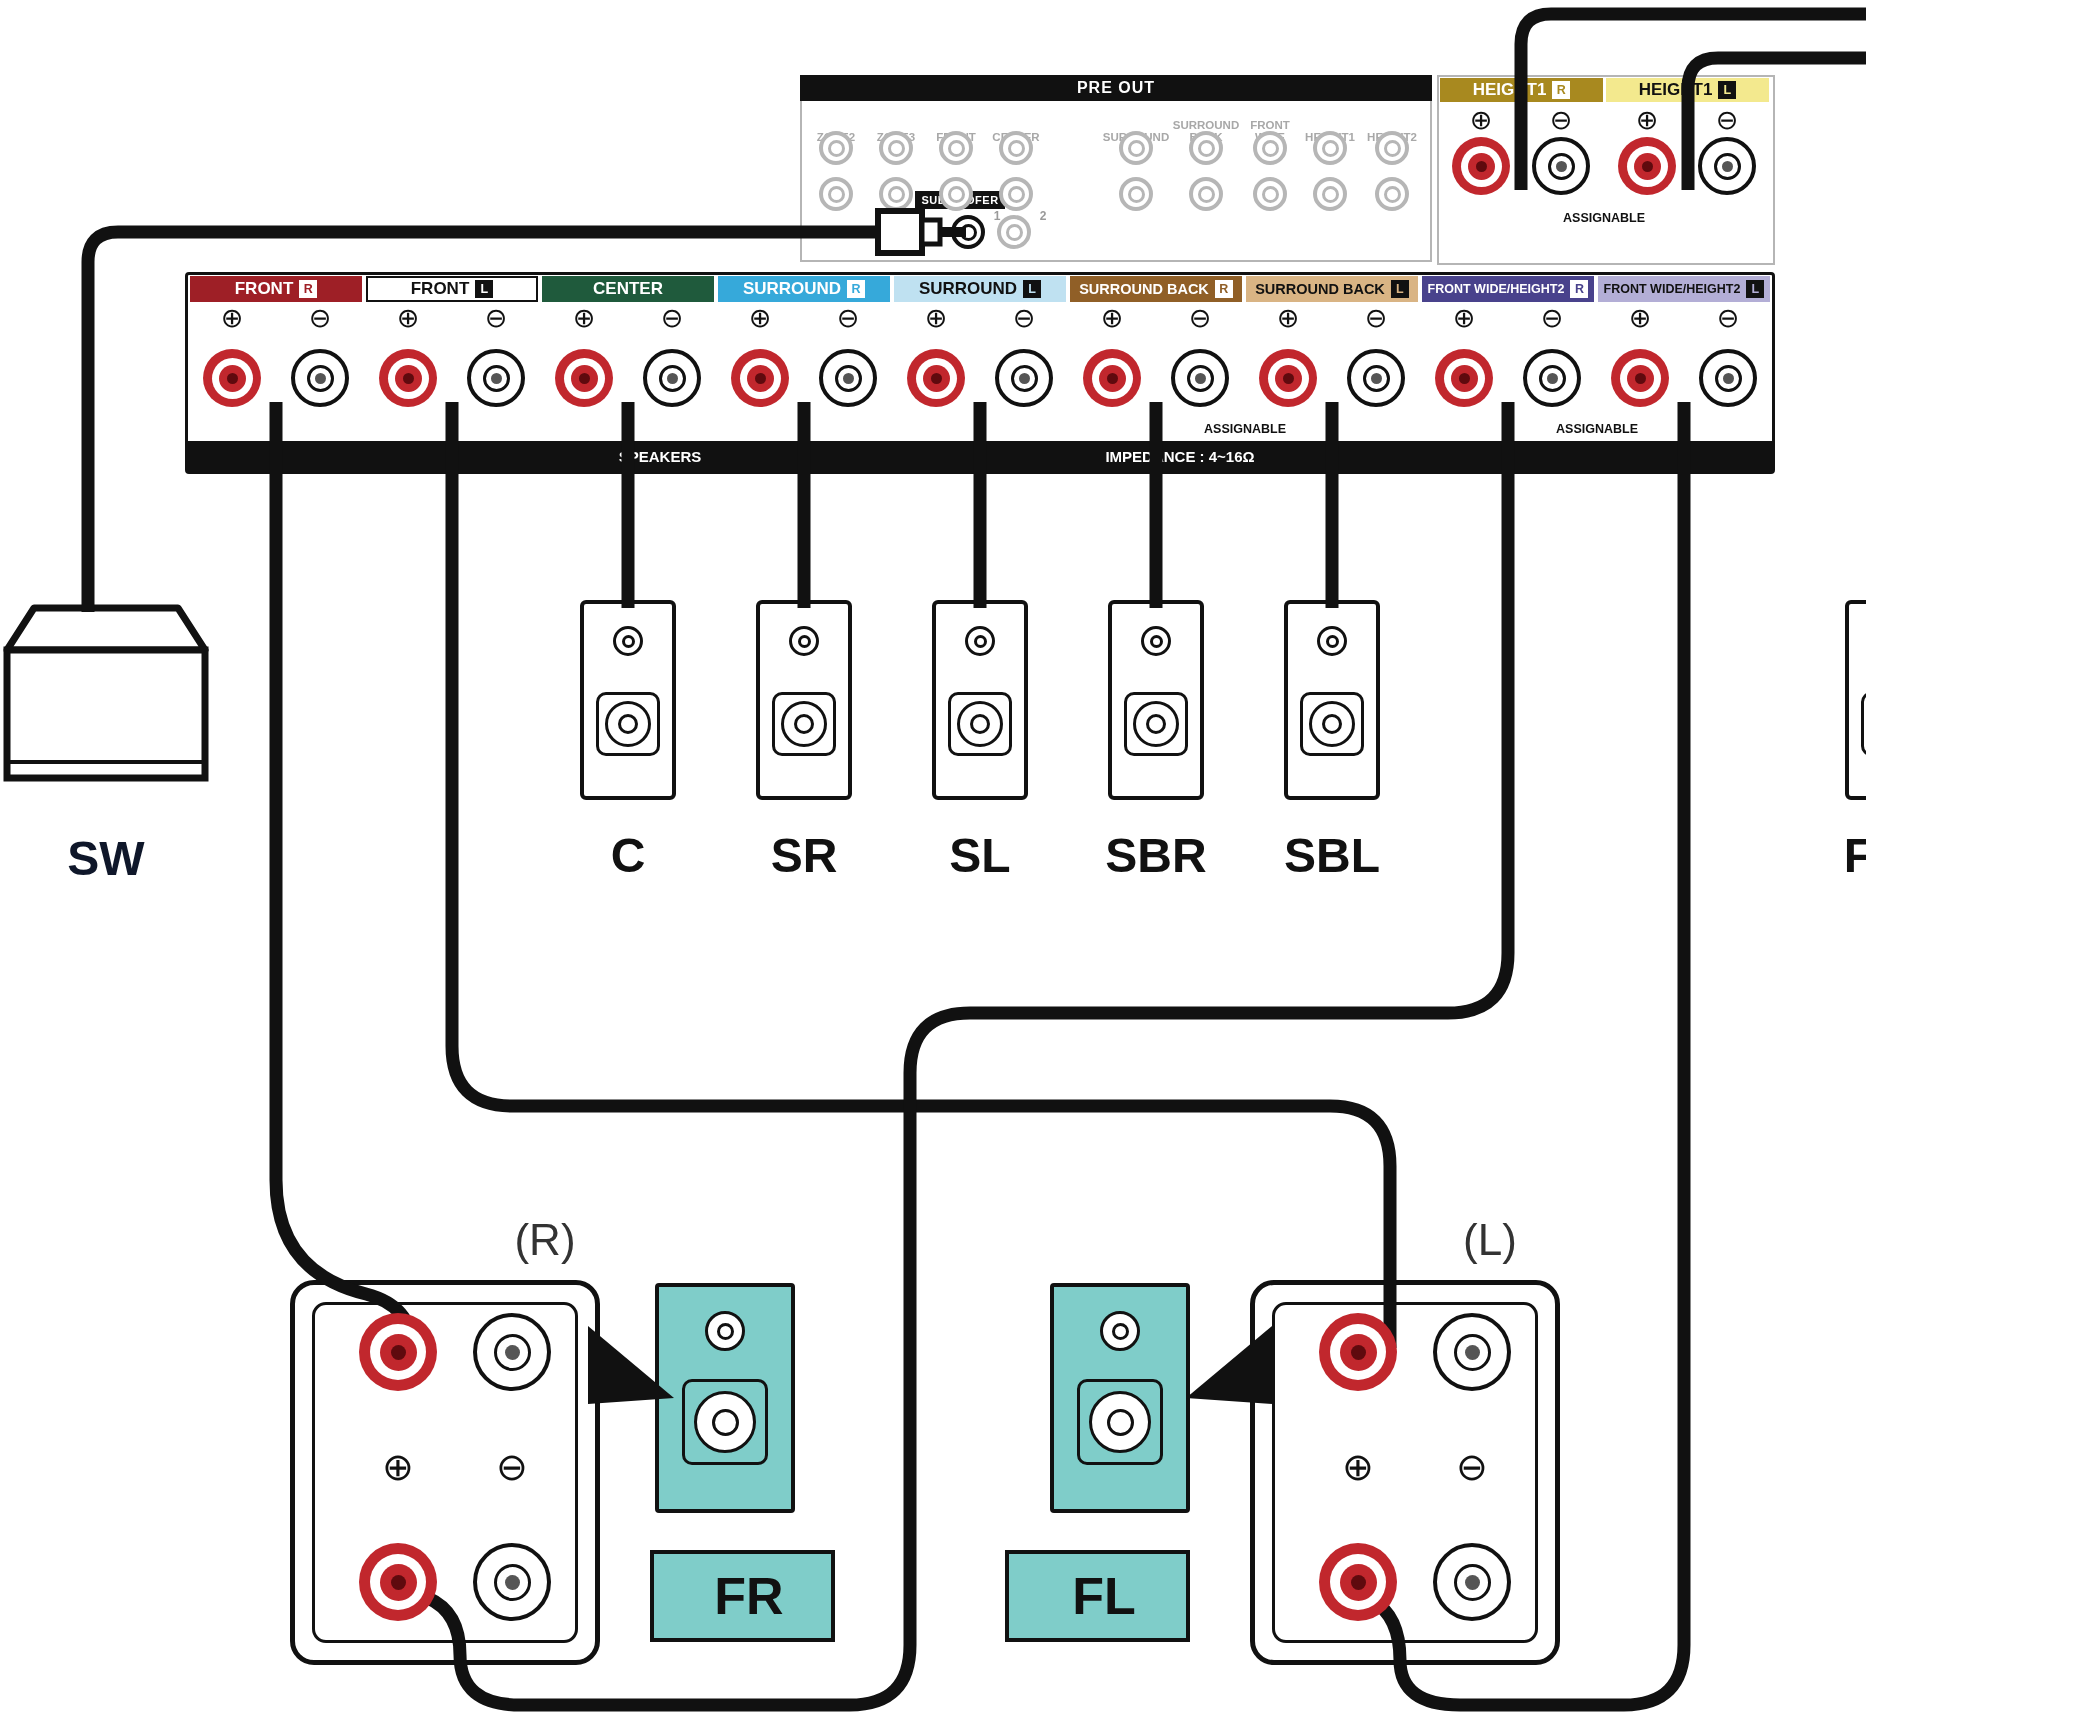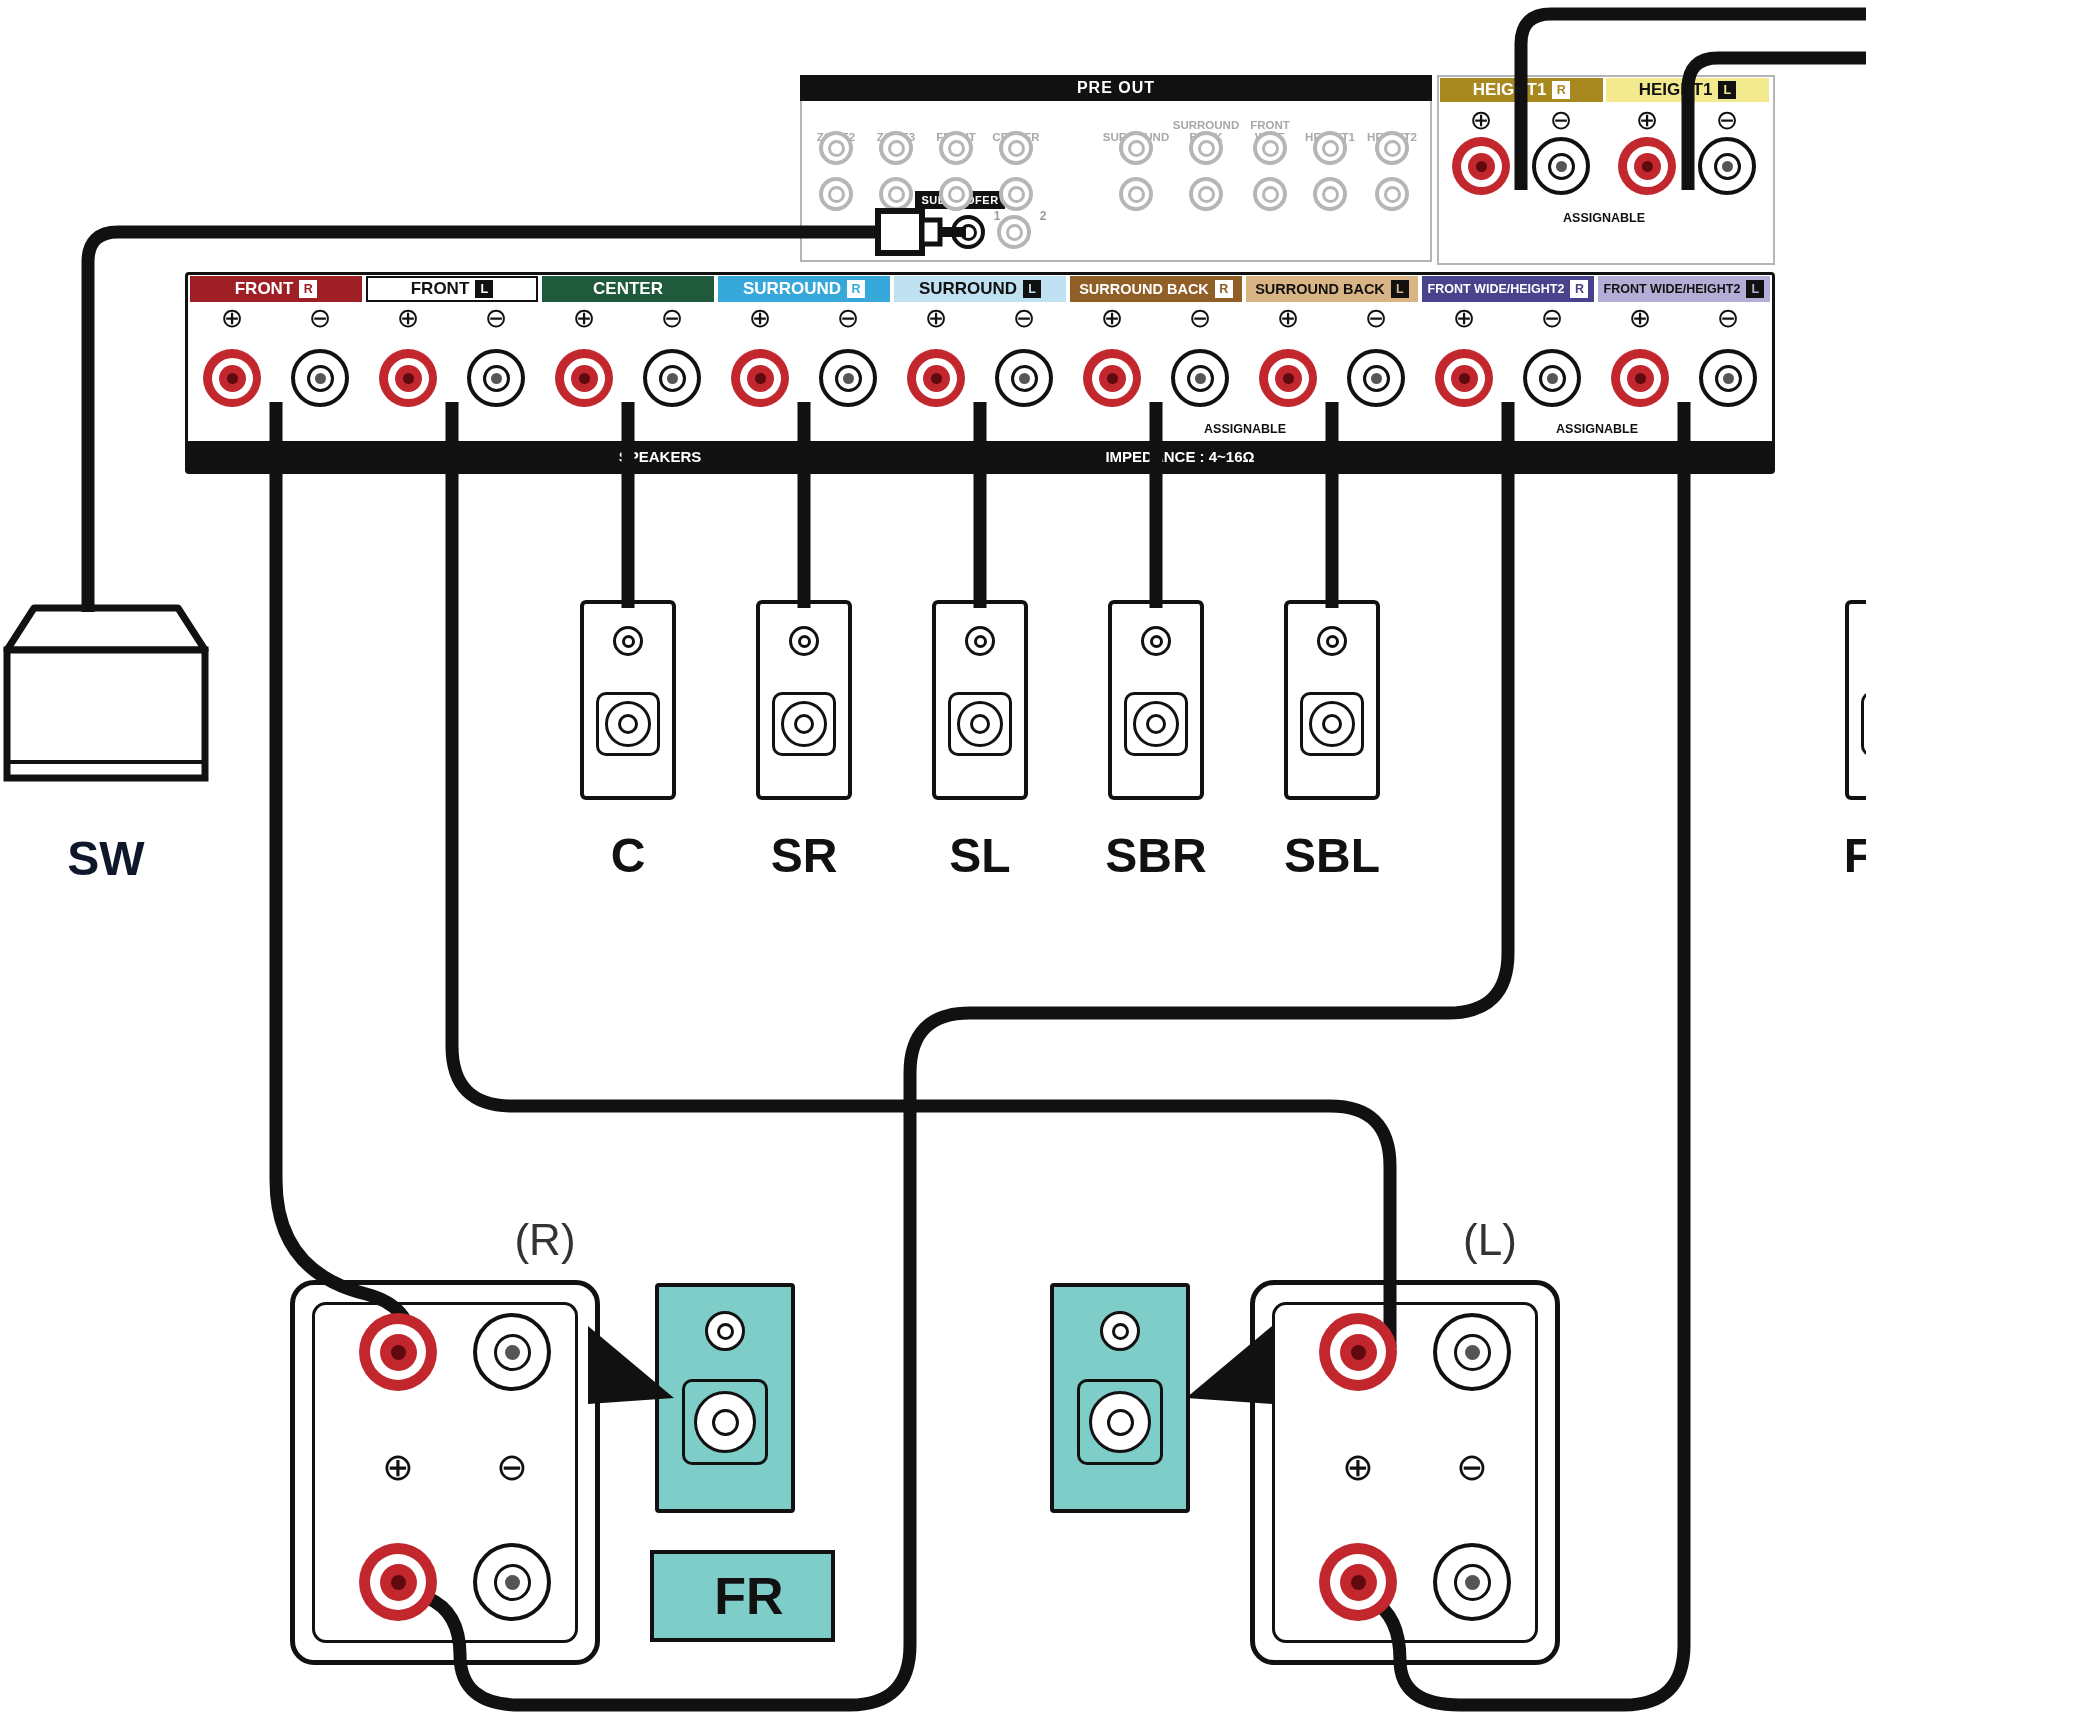--- a/index.html
+++ b/index.html
@@ -152,20 +152,21 @@
     <div class="tspk" style="left:1050px;top:1283px;">
       <div class="tw">
           <div class="tw-in"></div>
         </div>
       <div class="wf">
         <div class="wf-c1">
             <div class="wf-c2"></div>
           </div>
       </div>
     </div>
+    <div class="teal-box" style="left:1005px;top:1550px;">FL</div>
   </div>
 
   <div class="layer" id="panel-layer">
       <div class="sec-head" style="left: 190px; top: 276px; width: 172px; background: rgb(158, 31, 38); color: rgb(255, 255, 255);">
         <div class="sec-label" style="font-size: 17px;">FRONT</div>
         <div class="badge" style="background: rgb(255, 255, 255); color: rgb(158, 31, 38);">R</div>
       </div>
       <div class="sym" style="left: 232px; top: 318px;">⊕</div>
       <div class="sym" style="left: 320px; top: 318px;">⊖</div>
       <div class="sec-head" style="left: 366px; top: 276px; width: 172px; background: rgb(255, 255, 255); color: rgb(17, 17, 17); border: 2px solid rgb(17, 17, 17);">

